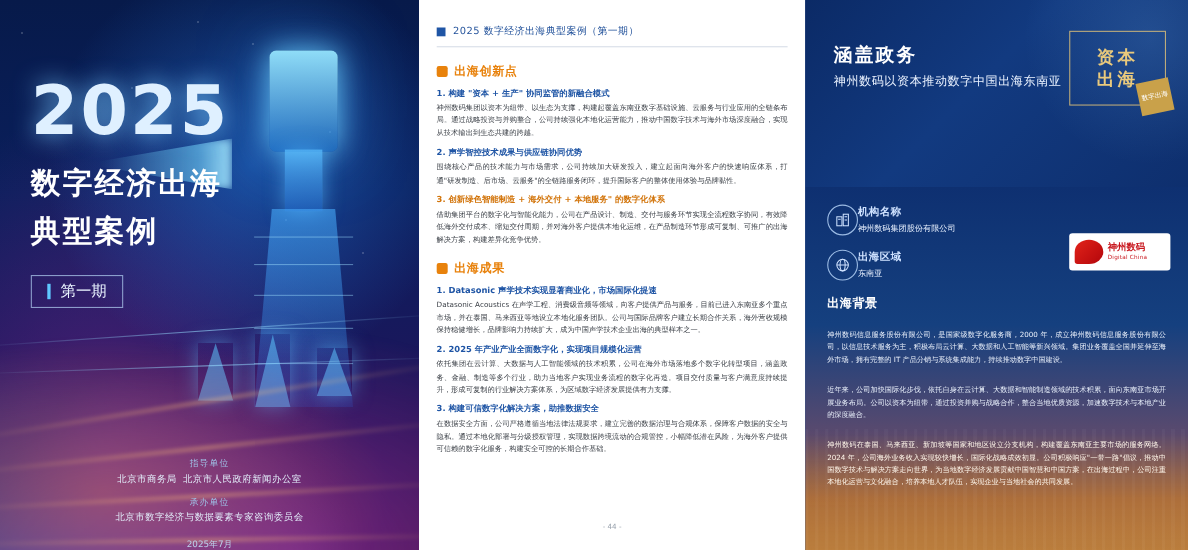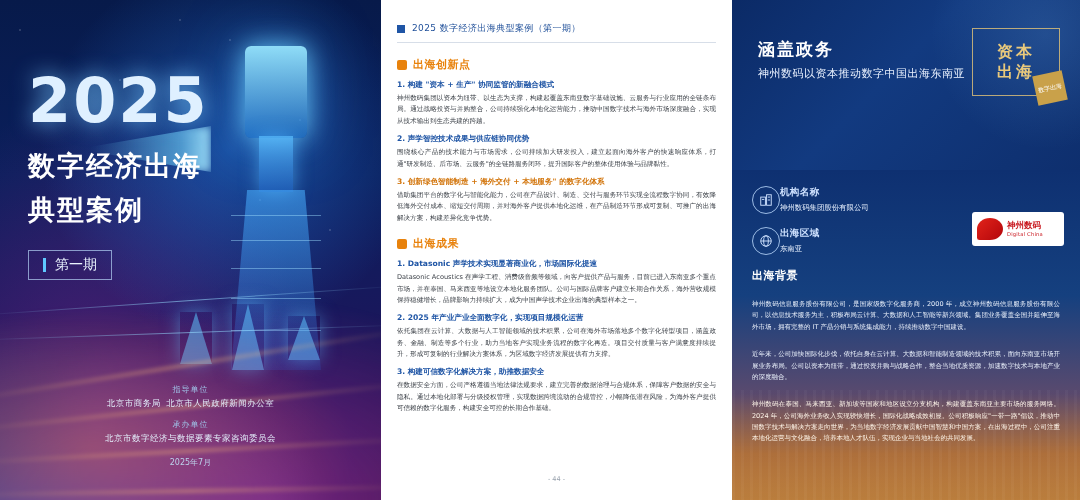--- a/index.html
+++ b/index.html
@@ -82,21 +82,21 @@
     font-size:62px;font-weight:bold;letter-spacing:2px;line-height:1;
     color:#dff0ff;text-shadow:0 0 22px rgba(120,200,255,.85);
   }
   .cover-l1{font-size:27px;font-weight:bold;margin-top:16px;letter-spacing:2px;color:#ffffff;}
   .cover-l2{font-size:27px;font-weight:bold;margin-top:8px;letter-spacing:2px;color:#ffffff;}
   .cover-badge{
     margin-top:22px;display:inline-flex;align-items:center;gap:9px;
     border:1px solid rgba(190,225,255,.65);padding:5px 14px;font-size:14px;color:#eaf4ff;
   }
   .cover-badge .bar{display:inline-block;width:3px;height:14px;background:#5fc8ff;}
-  .cover-foot{position:absolute;left:0;right:0;bottom:32px;text-align:center;color:#cfe0f5;}
+  .cover-foot{position:absolute;left:0;right:0;bottom:0;text-align:center;color:#cfe0f5;}
   .cover-foot .lbl{font-size:8px;letter-spacing:1px;color:#9fc0e6;margin-bottom:3px;}
   .cover-foot .org{font-size:8.5px;letter-spacing:.5px;margin-bottom:9px;color:#e3eefb;font-family:Liberation Mono, monospace;}
   .cover-foot .date{font-size:8px;color:#bcd2ec;margin-top:12px;}
 
   
   .textpage{position:relative;width:362px;height:500px;background:#ffffff;padding:0 16px;box-sizing:border-box;}
   .tp-head{display:flex;align-items:center;gap:7px;padding-top:22px;}
   .tp-head .sq{width:8px;height:8px;background:#1f55a5;}
   .tp-head .t{font-size:9px;color:#1f4f99;letter-spacing:.4px;}
   .tp-rule{height:1px;background:#d7dee8;margin:7px 0 14px;}

